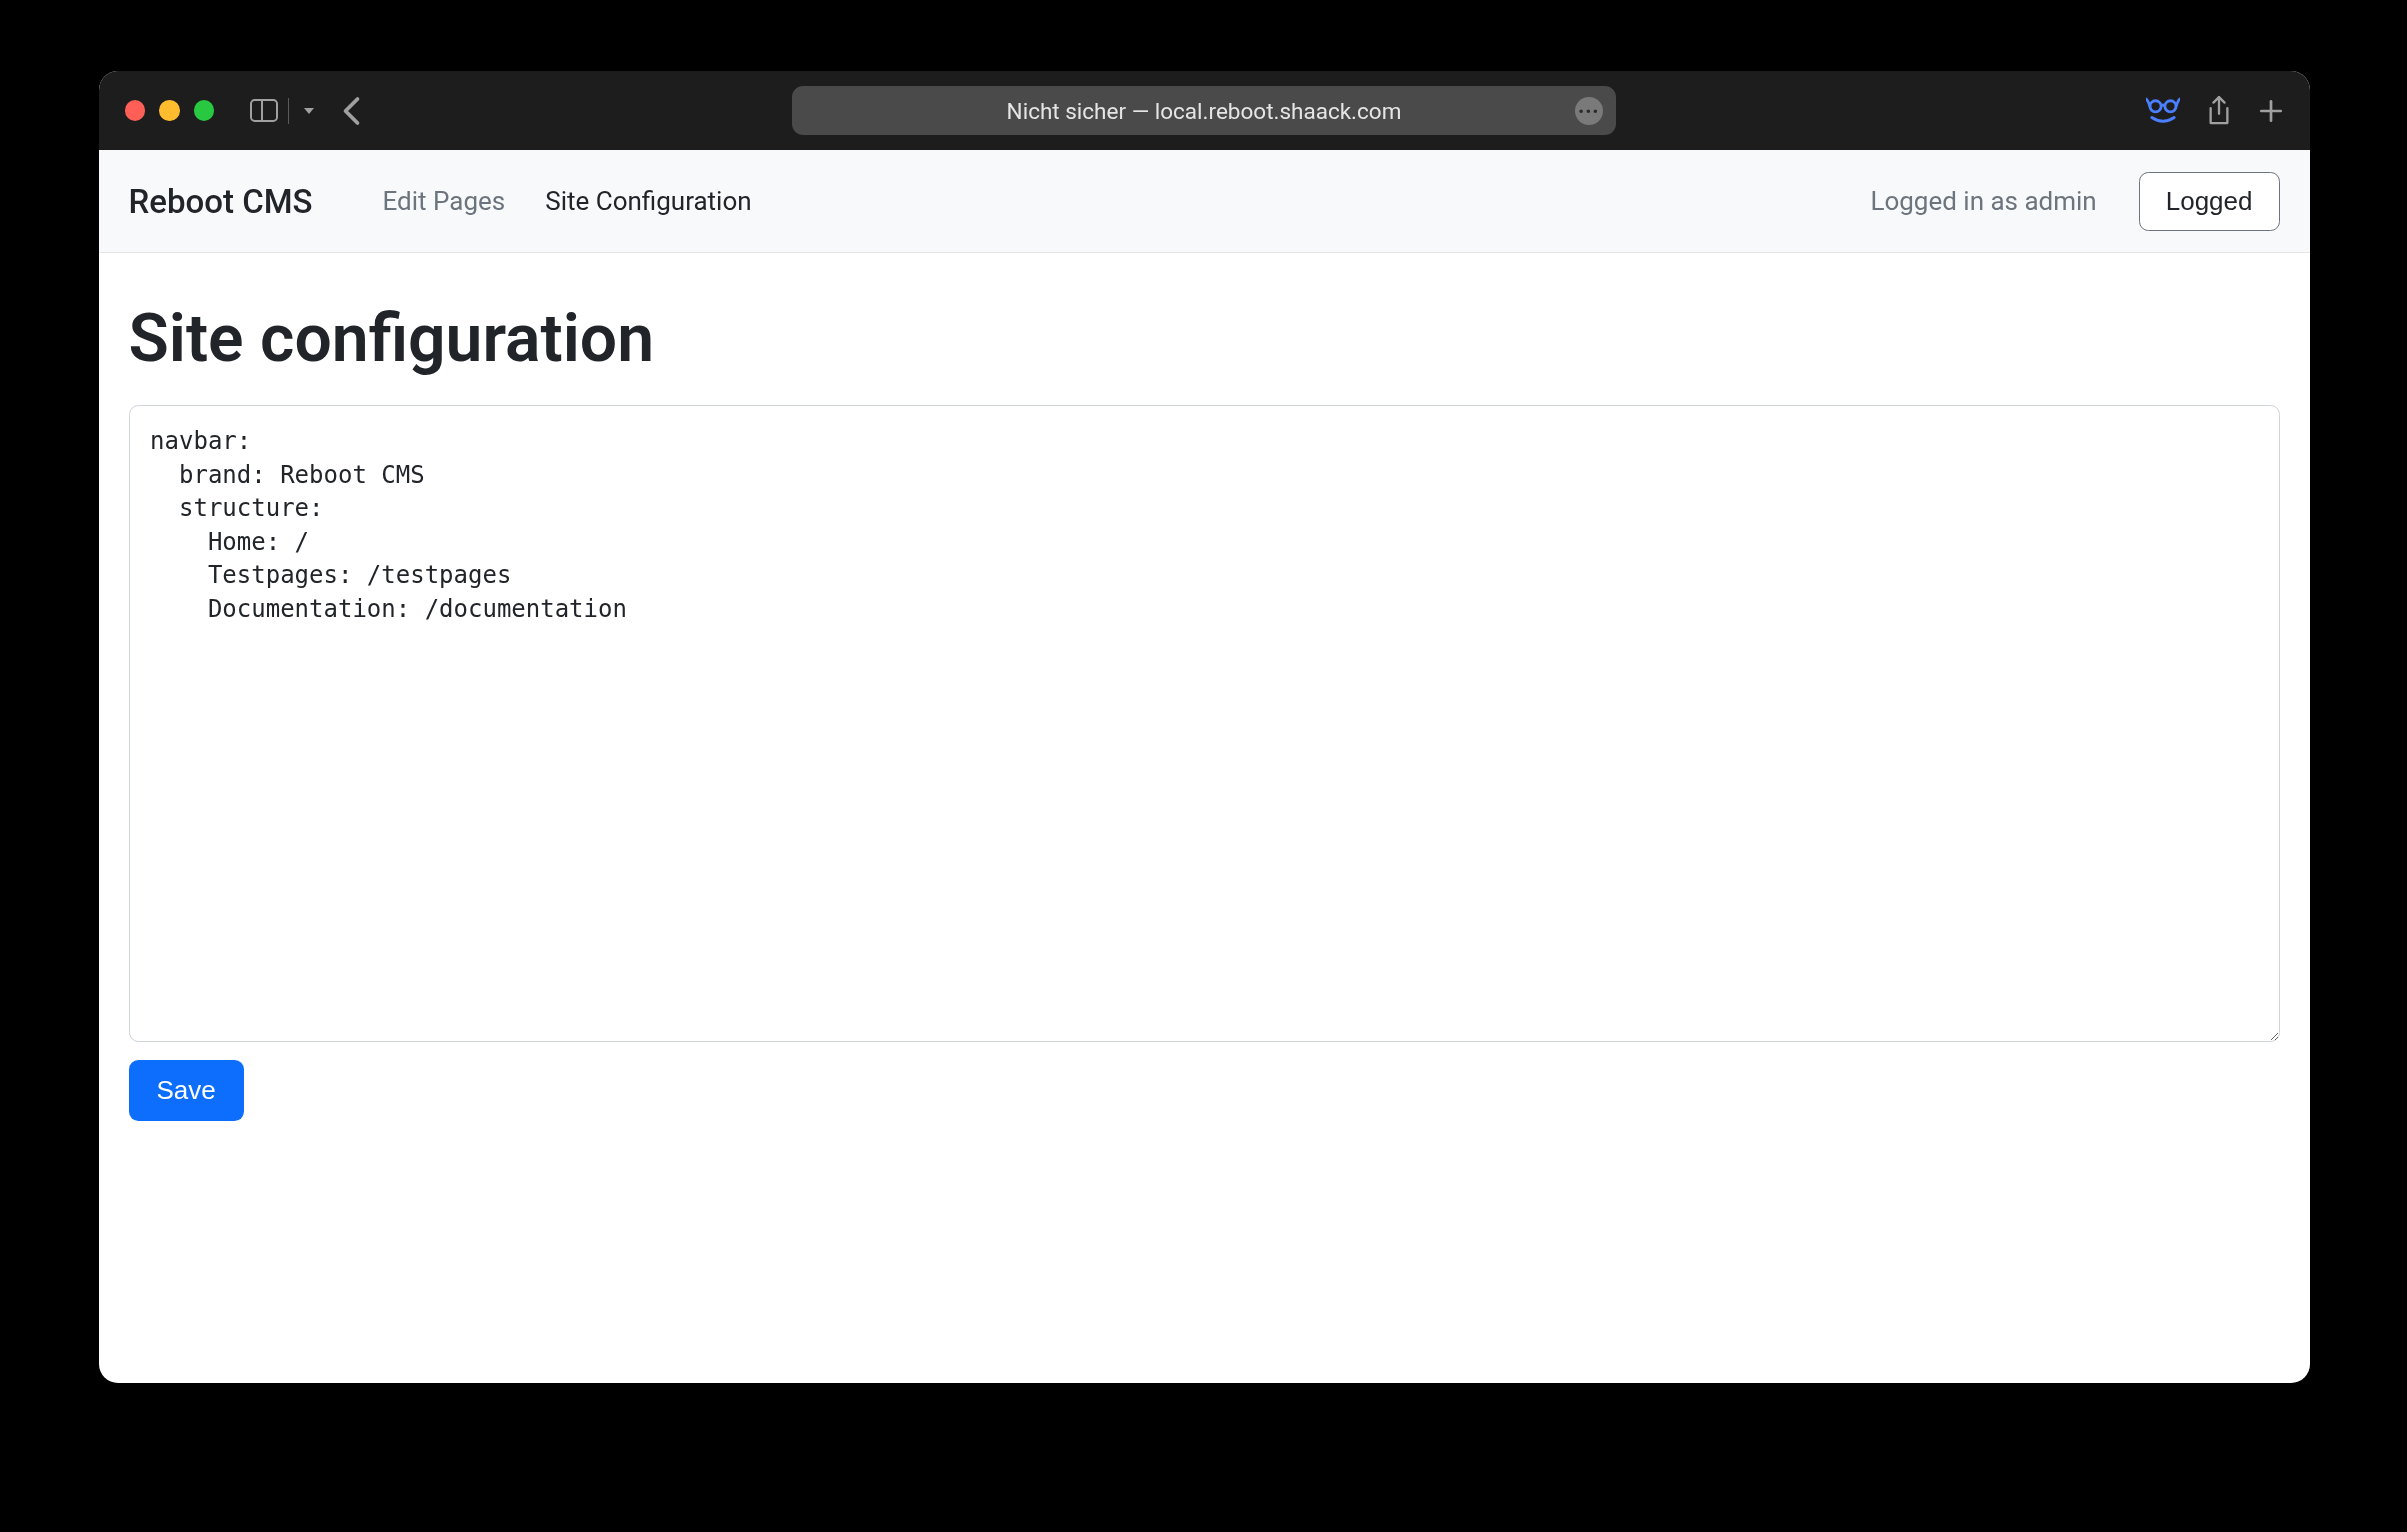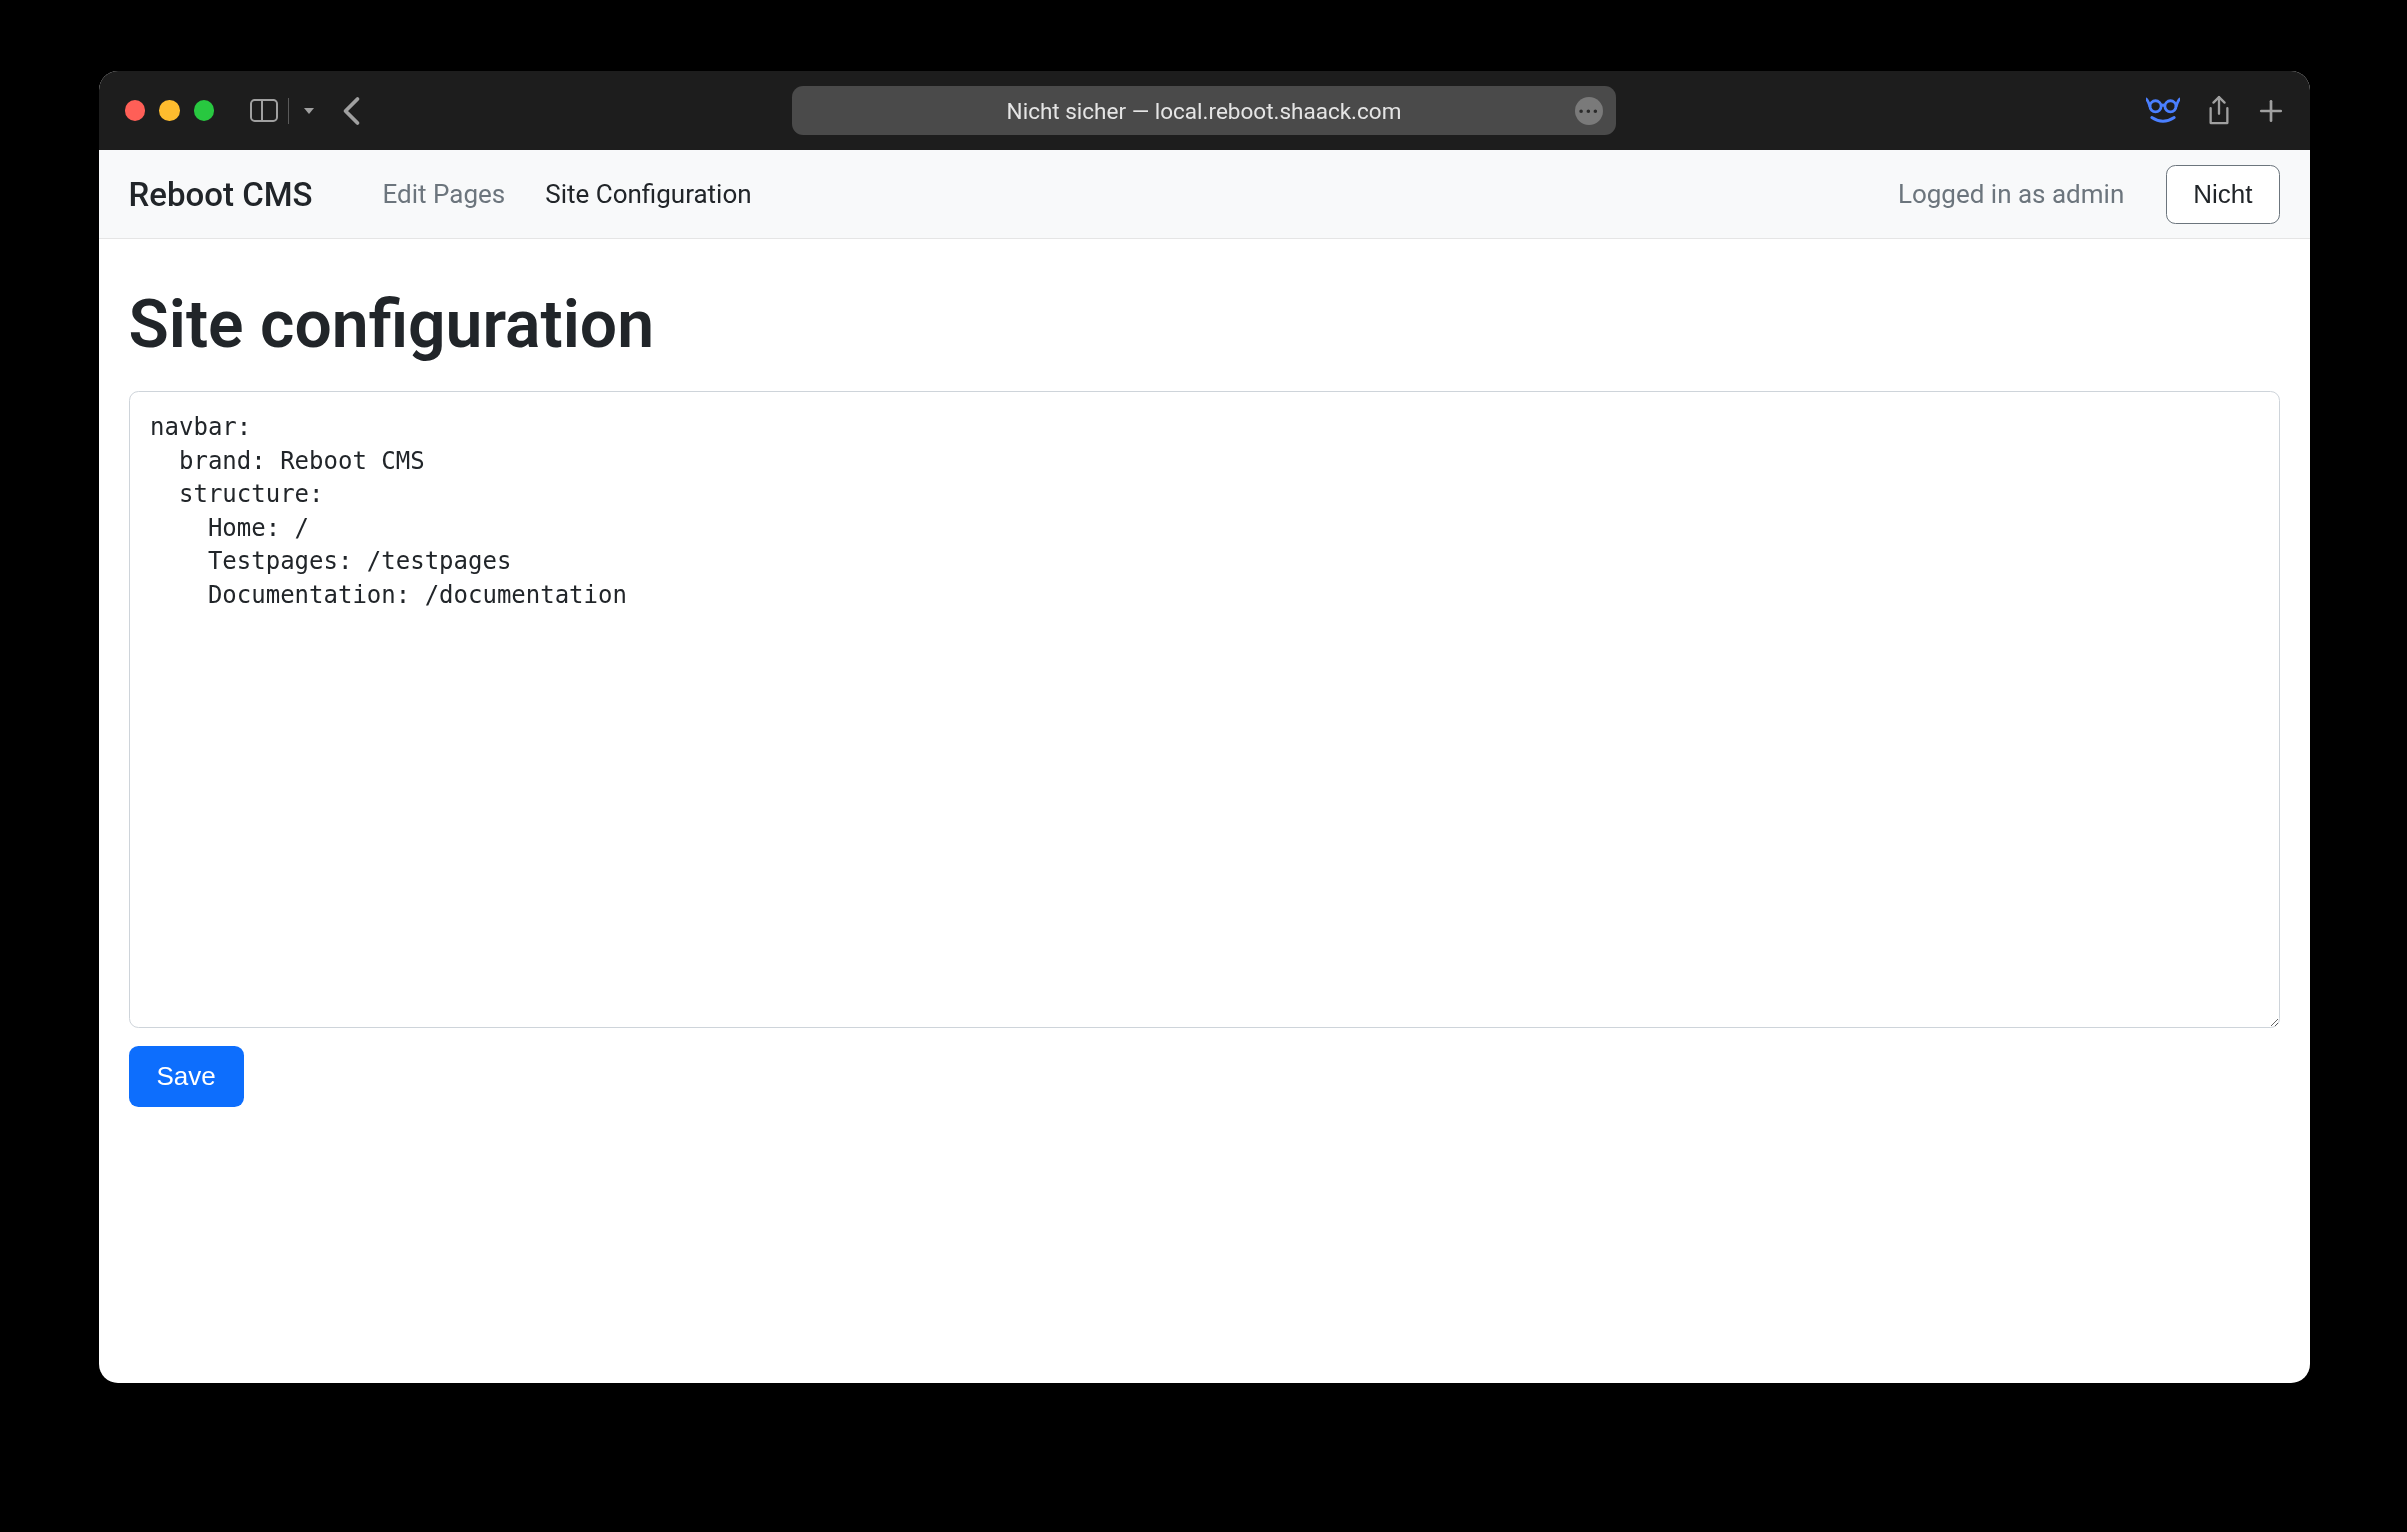--- a/index.html
+++ b/index.html
@@ -138,21 +138,21 @@
     }
     .plus-icon {
       color: #a0a0a0;
       font-size: 34px;
       font-weight: 300;
       display: flex;
       align-items: center;
       justify-content: center;
     }
     .navbar {
-      height: 89px;
+      height: 103px;
       background: #f8f9fa;
       border-bottom: 0.9px solid #e5e5e5;
       display: flex;
       align-items: center;
       padding: 0 30px;
     }
     .navbar-brand {
       font-size: 33px;
       font-weight: 500;
       color: #212529;
@@ -285,21 +285,21 @@
   </div>
 
   <div class="navbar">
     <div class="navbar-brand">Reboot CMS</div>
     <div class="navbar-nav">
       <div class="nav-link">Edit Pages</div>
       <div class="nav-link active">Site Configuration</div>
     </div>
     <div class="navbar-right">
       <div class="login-status">Logged in as admin</div>
-      <button class="logout-btn">Nicht</button>
+      <button class="logout-btn">Logged</button>
     </div>
   </div>
 
   <div class="content">
     <h1 class="page-title">Site configuration</h1>
     <textarea class="config-textarea" style="">navbar:
   brand: Reboot CMS
   structure:
     Home: /
     Testpages: /testpages

